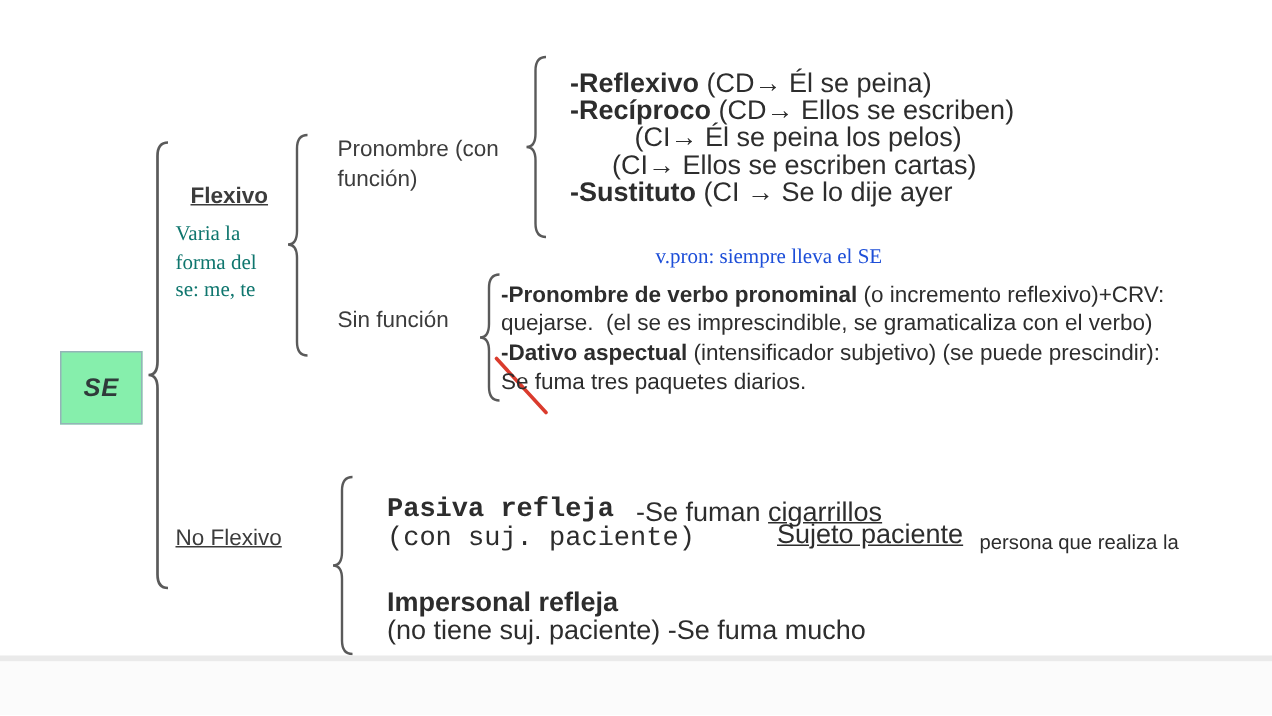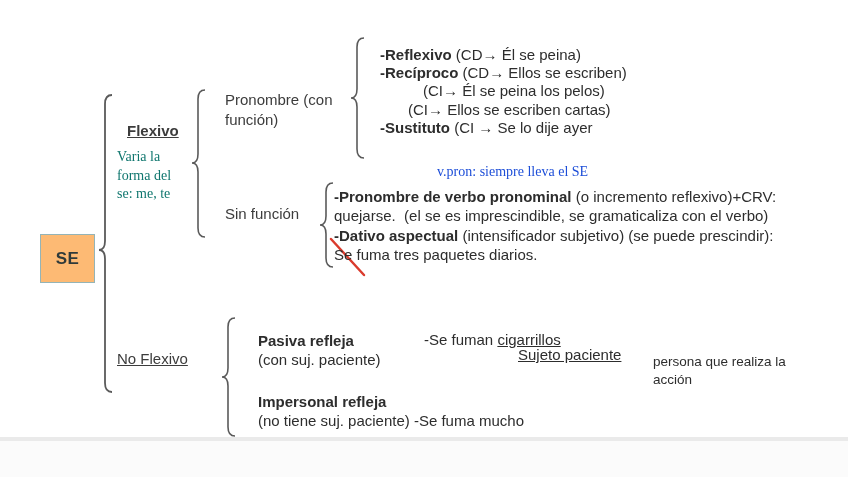--- a/index.html
+++ b/index.html
@@ -7,38 +7,38 @@
          font-family:"Liberation Sans",sans-serif;color:#2d2d2d;}
   .abs{position:absolute;}
   .serif{font-family:"Liberation Serif","DejaVu Serif",serif;}
   .u{text-decoration:underline;}
   .b{font-weight:bold;}
   .ln{white-space:pre;}
   #se-box{display:flex;align-items:center;justify-content:center;
           font-size:17px;font-weight:600;color:#2f3a3a;letter-spacing:.5px;
           border:1px solid #9ab7ba;}
   .label15{font-size:15px;color:#3c3c3c;}
-  .blocktext{font-size:15px;color:#2d2d2d;}
+  .blocktext{font-size:18px;color:#2d2d2d;}
   svg{position:absolute;left:0;top:0;pointer-events:none;}
 </style>
 </head>
 <body>
 
 <div id="stage">
 
   <svg width="848" height="477" viewBox="0 0 848 477">
     <path fill="none" stroke-width="1.8" d="M 112 95 Q 105 95 105 104 L 105 241 Q 105 250 99 250 Q 105 250 105 259 L 105 383 Q 105 392 112 392" stroke="#5a5a5a"></path>
     <path fill="none" stroke-width="1.6" d="M 205 90 Q 198 90 198 99 L 198 154 Q 198 163 192 163 Q 198 163 198 172 L 198 228 Q 198 237 205 237" stroke="#5a5a5a"></path>
     <path fill="none" stroke-width="1.6" d="M 364 38 Q 357 38 357 47 L 357 89 Q 357 98 351 98 Q 357 98 357 107 L 357 149 Q 357 158 364 158" stroke="#5a5a5a"></path>
     <path fill="none" stroke-width="1.6" d="M 333 183 Q 326 183 326 192 L 326 216 Q 326 225 320 225 Q 326 225 326 234 L 326 258 Q 326 267 333 267" stroke="#5a5a5a"></path>
     <path fill="none" stroke-width="1.6" d="M 235 318 Q 228 318 228 327 L 228 368 Q 228 377 222 377 Q 228 377 228 386 L 228 427 Q 228 436 235 436" stroke="#5a5a5a"></path>
     <line x1="331" y1="239" x2="364" y2="275" stroke-width="2.4" stroke-linecap="round" stroke="#da3b2d"></line>
   </svg>
 
-  <div id="se-box" class="abs" style="left: 40px; top: 234px; width: 53px; height: 47px; background: #fdba74; border-color: rgb(148, 180, 183);">
+  <div id="se-box" class="abs" style="left: 40px; top: 234px; width: 53px; height: 47px; background: #86efac; border-color: rgb(148, 180, 183); font-style: italic;">
     <span>SE</span>
   </div>
 
   <div class="abs label15 u" style="left:127px;top:122px;font-weight:bold;">Flexivo</div>
 
   <div class="abs serif" style="left:117px;top:148px;font-size:14px;line-height:18.5px;color:#0f766e;">
     <div class="ln">Varia la</div>
     <div class="ln">forma del</div>
     <div class="ln">se: me, te</div>
   </div>
@@ -62,30 +62,29 @@
 
   <div class="abs blocktext" style="left:334px;top:187px;line-height:19.4px;font-size:15px;">
     <div class="ln"><b class="b">-Pronombre de verbo pronominal</b><span> (o incremento reflexivo)+CRV:</span></div>
     <div class="ln"><span>quejarse.  (el se es imprescindible, se gramaticaliza con el verbo)</span></div>
     <div class="ln"><b class="b">-Dativo aspectual</b><span> (intensificador subjetivo) (se puede prescindir):</span></div>
     <div class="ln"><span>Se fuma tres paquetes diarios.</span></div>
   </div>
 
   <div class="abs label15 u" style="left:117px;top:350px;">No Flexivo</div>
 
-  <div class="abs blocktext" style="left:258px;top:331px;line-height:19px;">
+  <div class="abs blocktext" style="left:258px;top:331px;line-height:19px;font-family:Liberation Mono, monospace;">
     <div class="ln b">Pasiva refleja</div>
     <div class="ln">(con suj. paciente)</div>
   </div>
   <div class="abs blocktext ln" style="left:424px;top:331px;"><span>-Se fuman </span><span class="u">cigarrillos</span></div>
   <div class="abs blocktext ln" style="left:518px;top:346px;text-decoration:underline;">Sujeto paciente</div>
 
   <div class="abs" style="left:653px;top:353px;font-size:13.5px;line-height:17.5px;color:#2d2d2d;">
     <div class="ln">persona que realiza la</div>
-    <div class="ln">acción</div>
   </div>
 
   <div class="abs blocktext" style="left:258px;top:392px;line-height:19px;">
     <div class="ln b">Impersonal refleja</div>
     <div class="ln">(no tiene suj. paciente) -Se fuma mucho</div>
   </div>
 
   <div class="abs" style="left:0;top:437px;width:848px;height:4px;background:#eaeaea;"></div>
   <div class="abs" style="left:0;top:441px;width:848px;height:36px;background:#fbfbfb;"></div>
 

